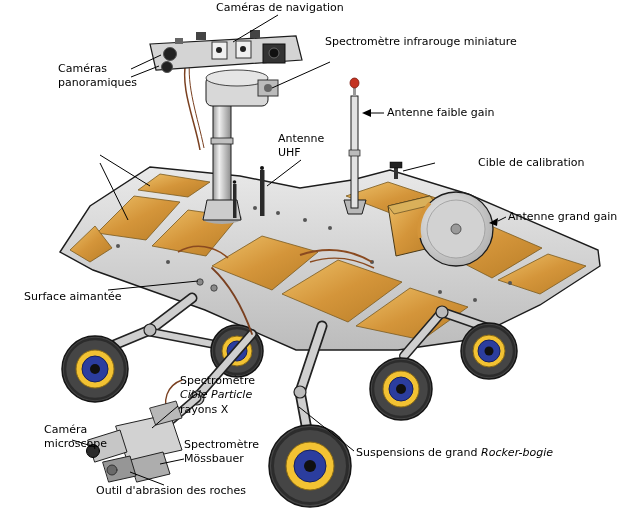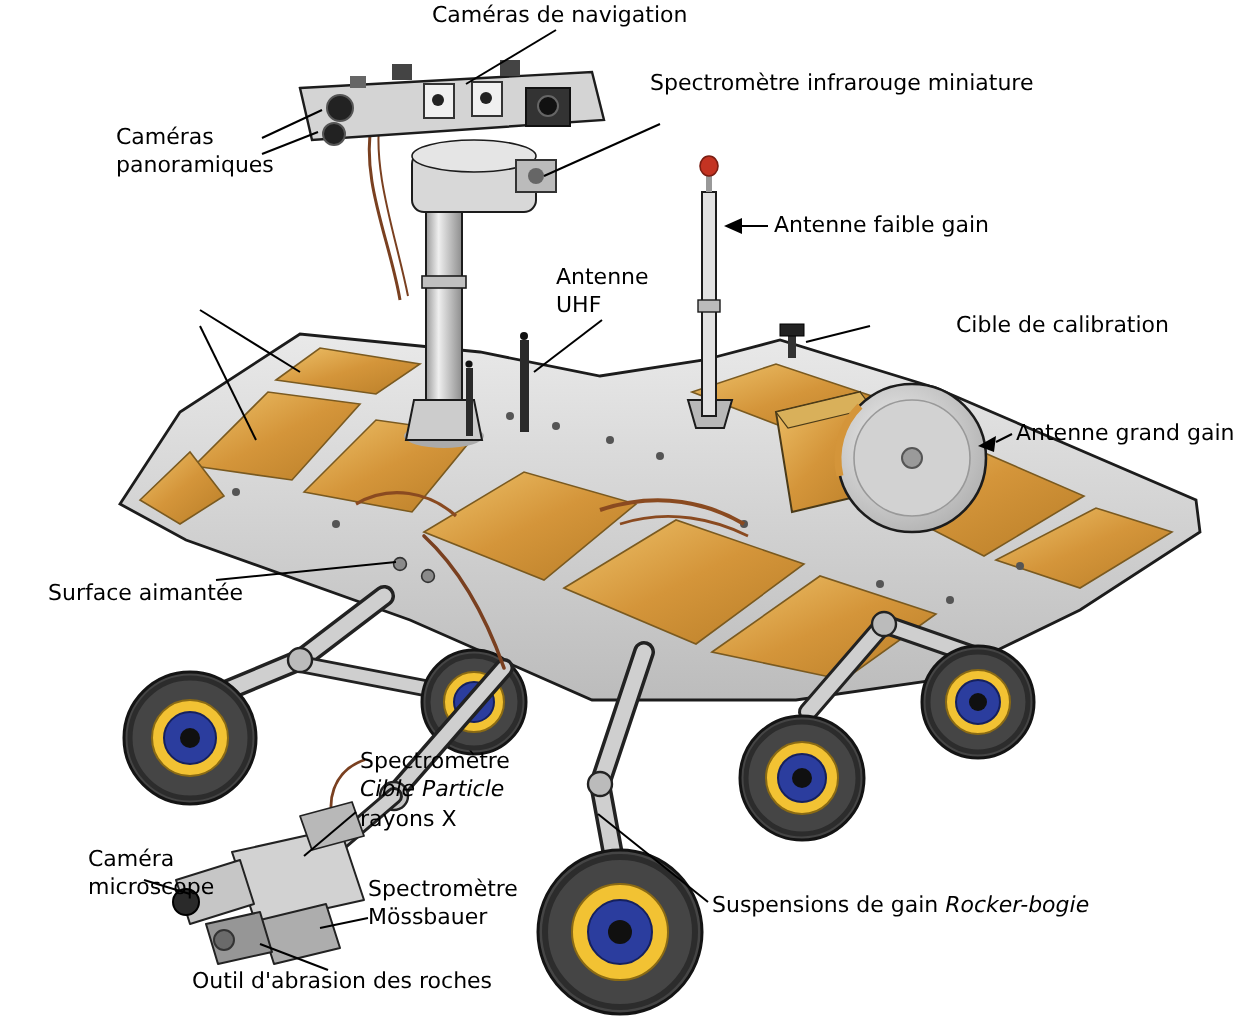--- a/index.html
+++ b/index.html
@@ -302,16 +302,16 @@
   </div>
 
   <div class="lbl center" style="left:184px;top:438px;width:82px;">
     <span class="ln">Spectromètre</span>
     <span class="ln">Mössbauer</span>
   </div>
 
   <div class="lbl" style="left:96px;top:484px;">Outil d'abrasion des roches</div>
 
   <div class="lbl" style="left:356px;top:446px;">
-    <span>Suspensions de gain </span><span class="it">Rocker-bogie</span>
+    <span>Suspensions de grand </span><span class="it">Rocker-bogie</span>
   </div>
 
 </div>
 
 </body></html>

